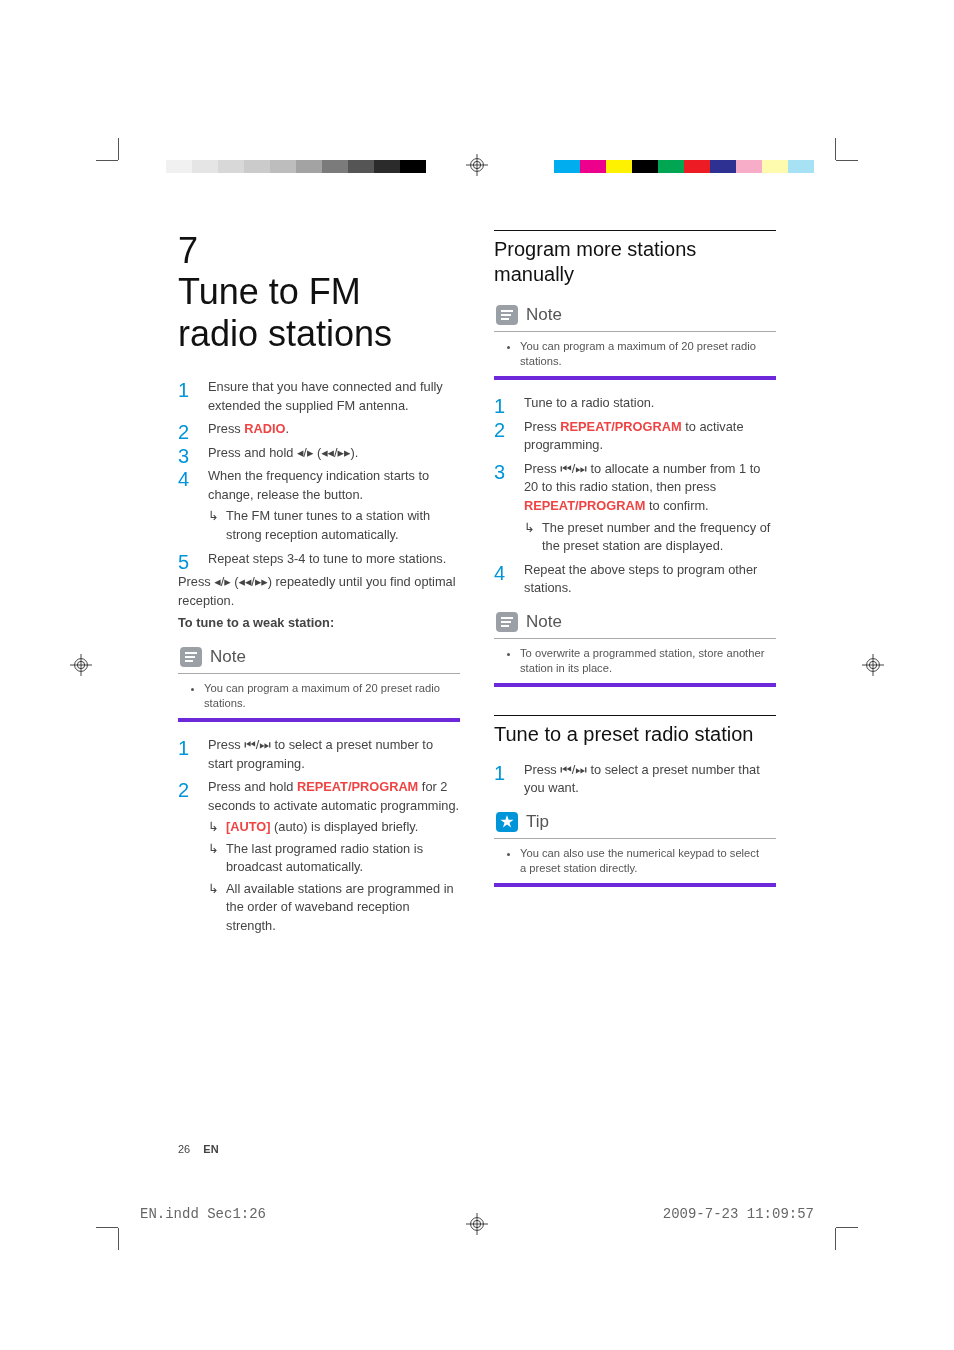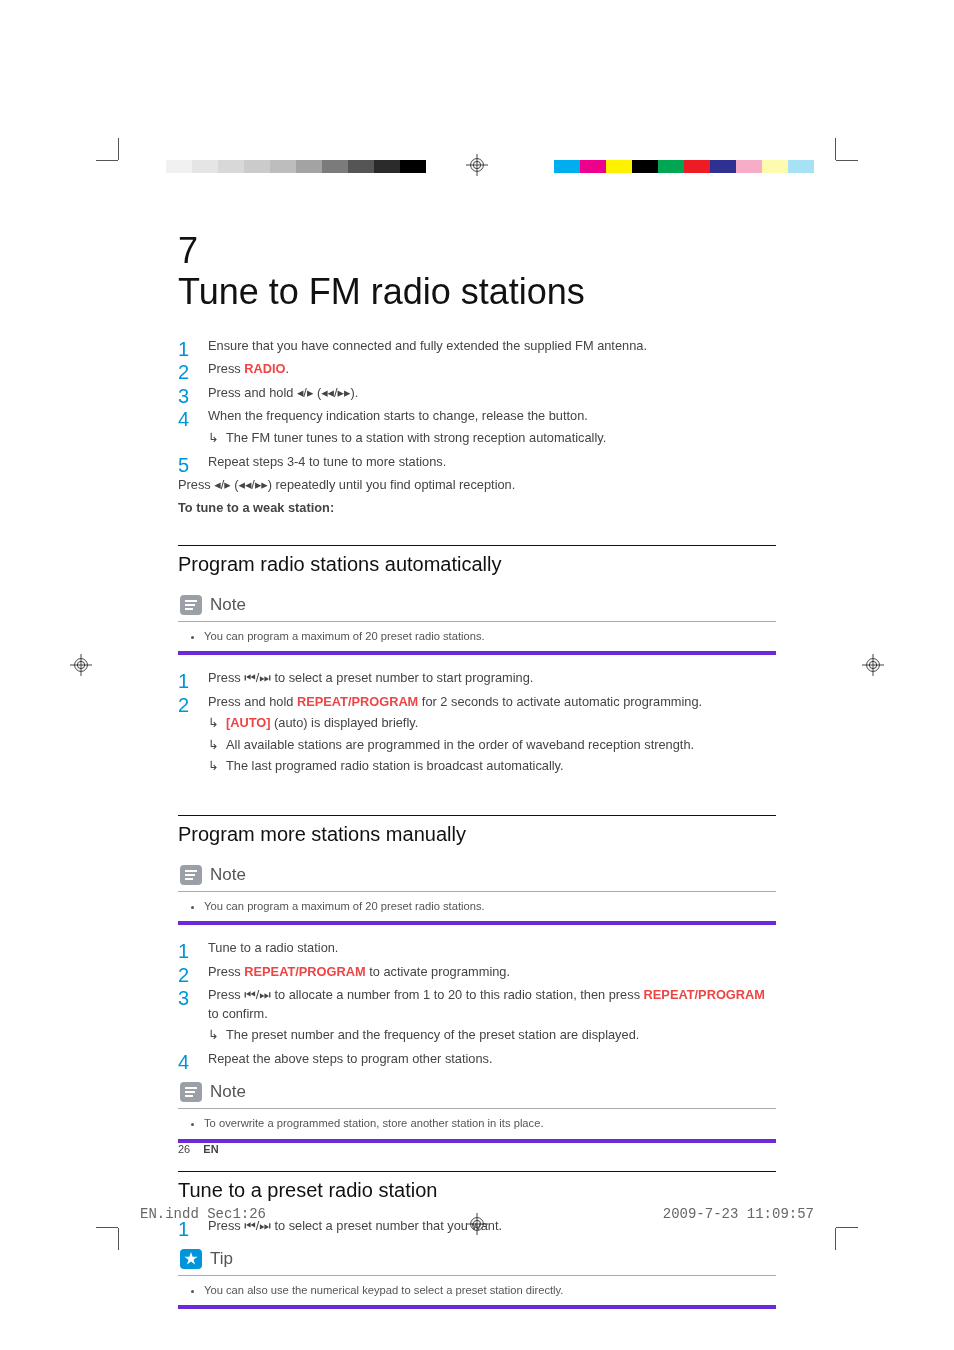--- a/index.html
+++ b/index.html
@@ -41,21 +41,20 @@
 
   
   .page {
     position: absolute;
     top: 230px;
     left: 178px;
     right: 178px;
     bottom: 190px;
     display: flex;
     gap: 34px;
-    flex-direction: column;
   }
   .col {
     flex: 1 1 0;
     min-width: 0;
   }
 
   h1.title {
     font-size: 36px;
     font-weight: 400;
     line-height: 1.15;
@@ -247,21 +246,20 @@
       <li>
         <span>When the frequency indication starts to change, release the button.</span>
         <div class="sub-result"><span>The FM tuner tunes to a station with strong reception automatically.</span></div>
       </li>
       <li><span>Repeat steps 3-4 to tune to more stations.</span></li>
     </ol>
 
     <p class="p">Press ◂/▸ (◂◂/▸▸) repeatedly until you find optimal reception.</p>
     <p class="p bold">To tune to a weak station:</p>
 
-    <h2 class="section">Program radio stations automatically</h2>
 
     <div class="callout">
       <div class="hdr">
         <span class="badge">
           <svg width="14" height="12" viewBox="0 0 14 12">
               <line x1="1" y1="2" x2="13" y2="2" stroke="#fff" stroke-width="2"></line>
               <line x1="1" y1="6" x2="11" y2="6" stroke="#fff" stroke-width="2"></line>
               <line x1="1" y1="10" x2="9" y2="10" stroke="#fff" stroke-width="2"></line>
             </svg>
         </span>
@@ -272,22 +270,22 @@
             <li>You can program a maximum of 20 preset radio stations.</li>
           </ul>
         </div>
     </div>
 
     <ol class="steps">
       <li><span>Press ⏮/⏭ to select a preset number to start programing.</span></li>
       <li>
         <span><span>Press and hold </span><span class="bold">REPEAT/PROGRAM</span><span> for 2 seconds to activate automatic programming.</span></span>
         <div class="sub-result"><span class="bold">[AUTO]</span><span> (auto) is displayed briefly.</span></div>
+        <div class="sub-result"><span>The last programed radio station is broadcast automatically.</span></div>
         <div class="sub-result"><span>All available stations are programmed in the order of waveband reception strength.</span></div>
-        <div class="sub-result"><span>The last programed radio station is broadcast automatically.</span></div>
       </li>
     </ol>
   </div>
 
   <div class="col right">
     <h2 class="section">Program more stations manually</h2>
 
     <div class="callout">
       <div class="hdr">
         <span class="badge">

